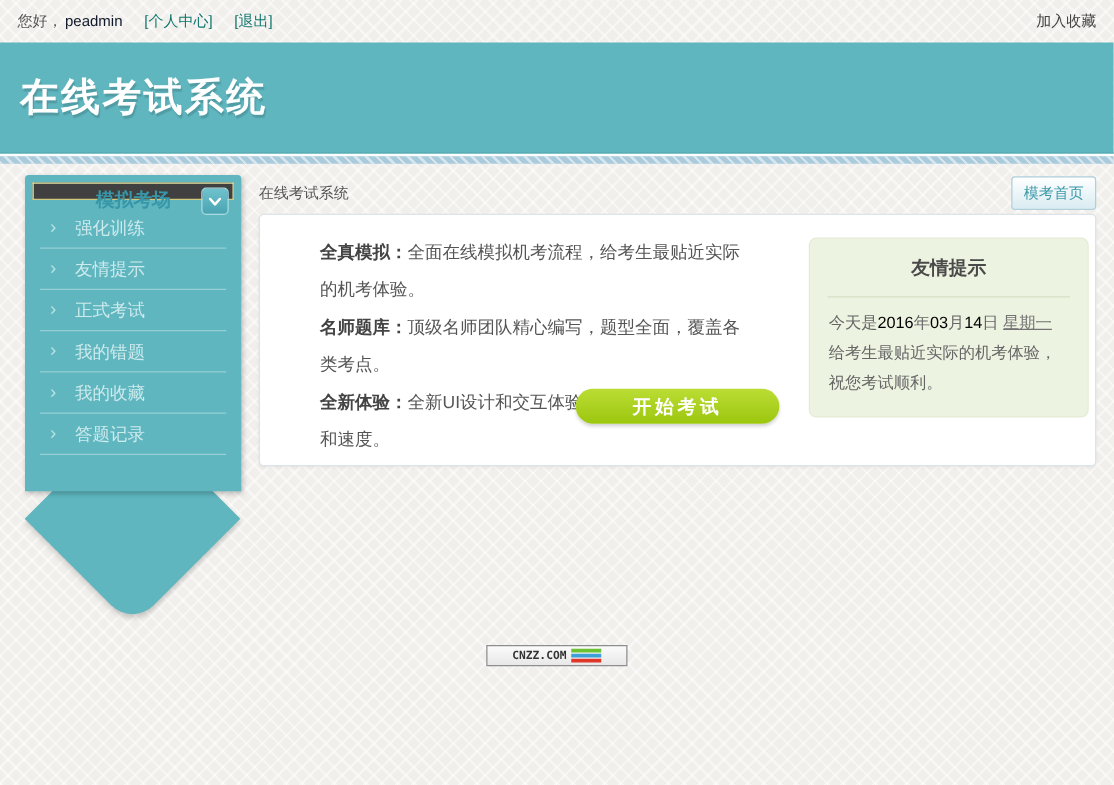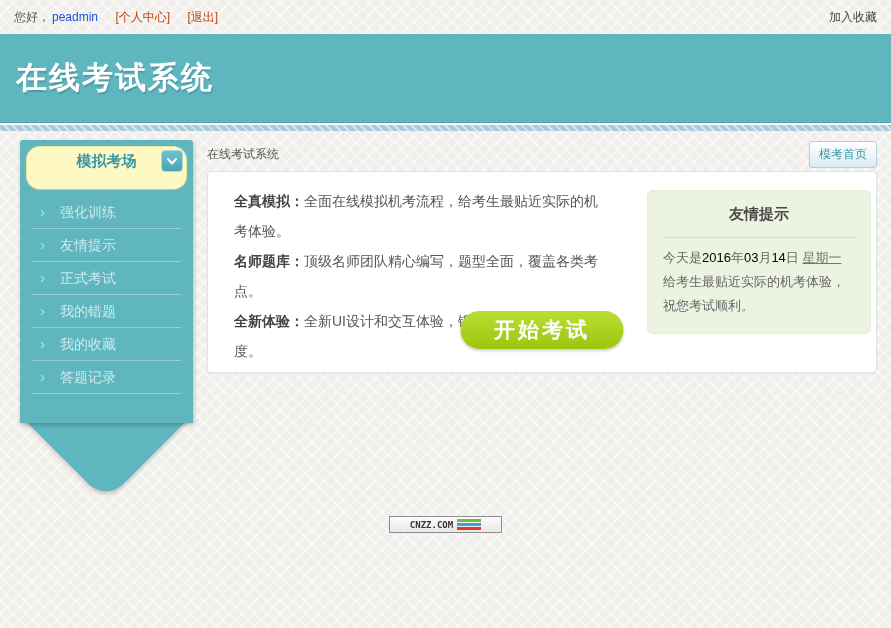--- a/index.html
+++ b/index.html
@@ -13,22 +13,22 @@
     overflow:hidden;
     color:#555;
   }
 
   
   .topbar {
     height:34px; display:flex; align-items:center; justify-content:space-between;
     padding:0 14px; font-size:12px; color:#555;
   }
   .topbar .left span { margin-right:2px; }
-  .username { color:#1d4ed8; }
-  .toplink { color:#c2410c; margin-left:12px; cursor:pointer; }
+  .username { color:#0f172a; }
+  .toplink { color:#0f766e; margin-left:12px; cursor:pointer; }
   .fav-link { color:#444; cursor:pointer; }
 
   
   .site-header {
     height:89px; background:#5fb6bf; border-bottom:1px solid #4ea6af;
     display:flex; align-items:center; padding-left:16px;
   }
   .site-title {
     color:#fff; font-size:31px; font-weight:bold; letter-spacing:2px;
     text-shadow:1px 2px 1px rgba(0,0,0,.15);
@@ -42,22 +42,22 @@
   
   .content { position:relative; padding:9px 14px 0 20px; }
 
   
   .sidebar { position:absolute; left:20px; top:9px; width:173px; }
   .sidebar-body {
     position:relative; z-index:2; background:#5fb6bf; border-radius:3px 3px 0 0;
     box-shadow:1px 2px 4px rgba(0,0,0,.22); padding:6px 6px 29px 6px;
   }
   .side-head {
-    position:relative; background:#fef9c3; border:1px solid #e9e3a0;
-    border-bottom-color:#cfc87e; border-radius:14px; height:44px; cursor:pointer;
+    position:relative; background:#404040; border:1px solid #e9e3a0;
+    border-bottom-color:#cfc87e; border-radius:0; height:14px; cursor:pointer;
   }
   .side-head-label {
     display:block; text-align:center; line-height:28px;
     color:#3797a8; font-weight:bold; font-size:15px;
   }
   .chev-btn {
     position:absolute; right:3px; top:3px; width:22px; height:22px;
     background:linear-gradient(#6fc2cd,#4aa4b2); border:1px solid #a7dbe2;
     border-radius:4px; display:flex; align-items:center; justify-content:center; cursor:pointer;
   }
@@ -80,27 +80,27 @@
   .crumb { font-size:12px; color:#555; }
   .home-btn {
     font-size:12px; color:#3f9aaa; background:linear-gradient(#ffffff,#d9ecf2);
     border:1px solid #aecfdb; border-radius:3px; padding:4px 9px; cursor:pointer;
   }
   .panel {
     position:relative; margin-top:3px; height:202px; background:#fff;
     border:1px solid #dde4e9; border-radius:4px; box-shadow:0 1px 2px rgba(0,0,0,.04);
   }
   .features { position:absolute; left:26px; top:14px; width:364px; }
-  .features p { font-size:14px; line-height:30px; color:#555; }
+  .features p { font-size:14px; line-height:30px; color:#555;margin-left:22px; }
   .features b { color:#444; }
   .start-btn {
     position:absolute; left:50%; top:139px; transform:translateX(-50%);
-    width:163px; height:38px; border:none; border-radius:20px;
+    width:163px; height:28px; border:none; border-radius:20px;
     background:linear-gradient(#bbdd34,#9cc60e); color:#fff; font-weight:bold;
-    font-size:21px; letter-spacing:3px; cursor:pointer;
+    font-size:15px; letter-spacing:3px; cursor:pointer;
     box-shadow:0 2px 3px rgba(0,0,0,.18); font-family:inherit;
   }
   .tips {
     position:absolute; right:5px; top:18px; width:224px; height:144px;
     background:#edf3e1; border:1px solid #e4ecd4; border-radius:6px;
   }
   .tips-title { text-align:center; padding-top:14px; font-size:15px; font-weight:bold; color:#4a4a4a; }
   .tips-divider { border:none; border-top:1px solid #d5e0c6; margin:13px 14px 4px; }
   .tips-body { padding:4px 15px 0; font-size:13px; line-height:24px; color:#666; }
   .orange { color:#000000; }

